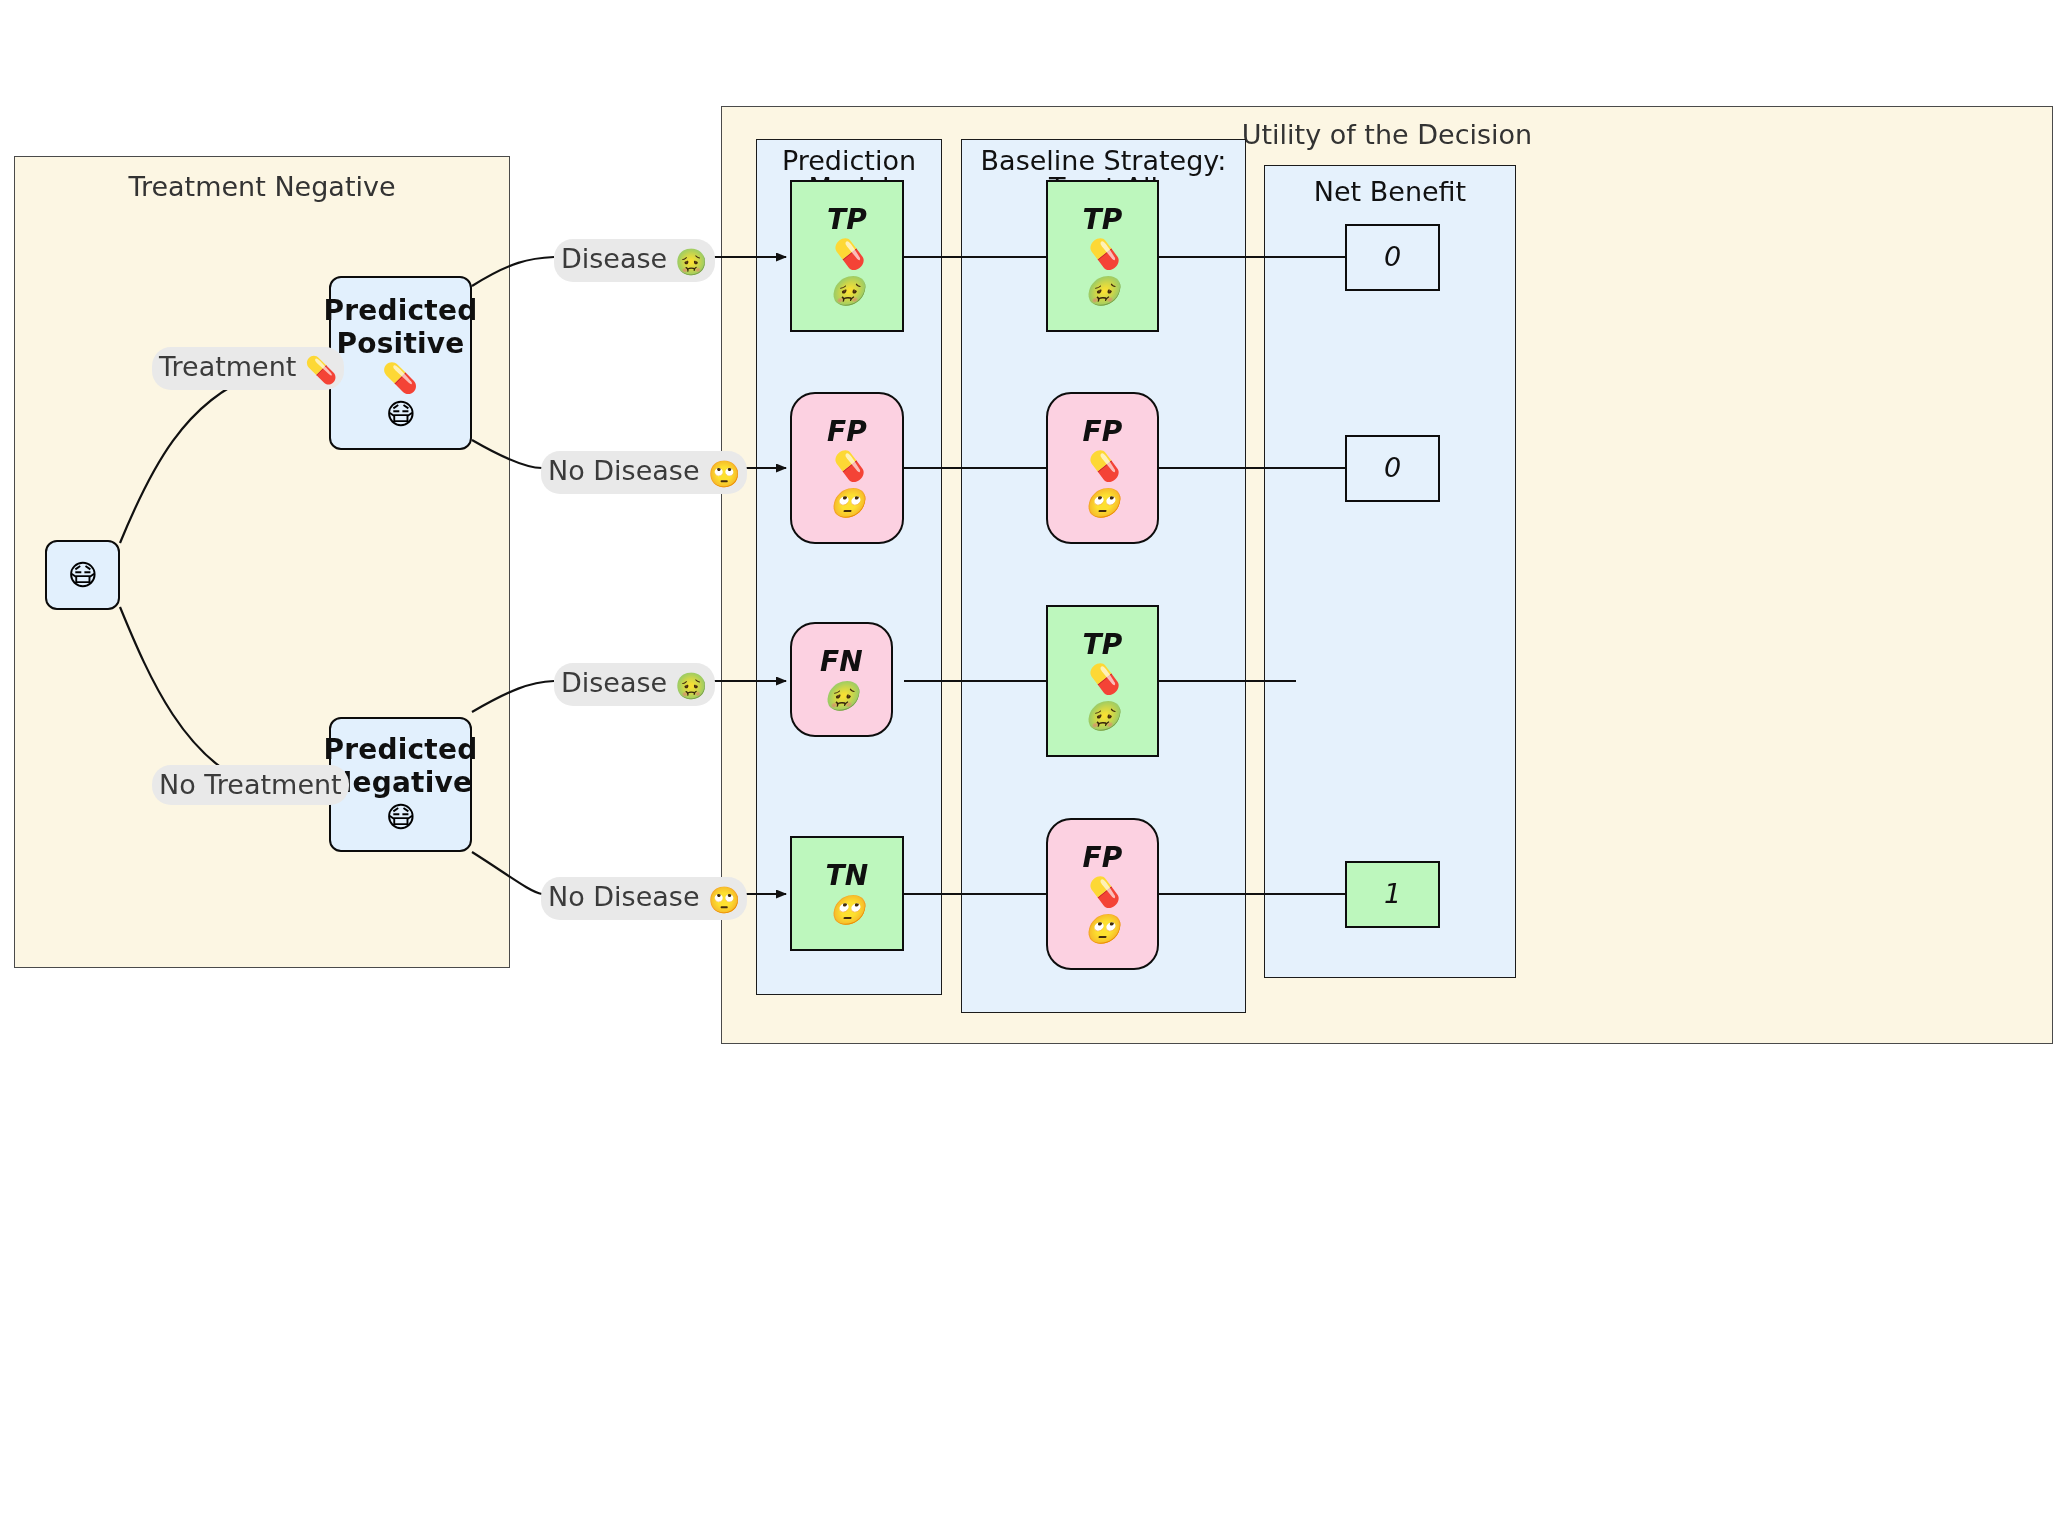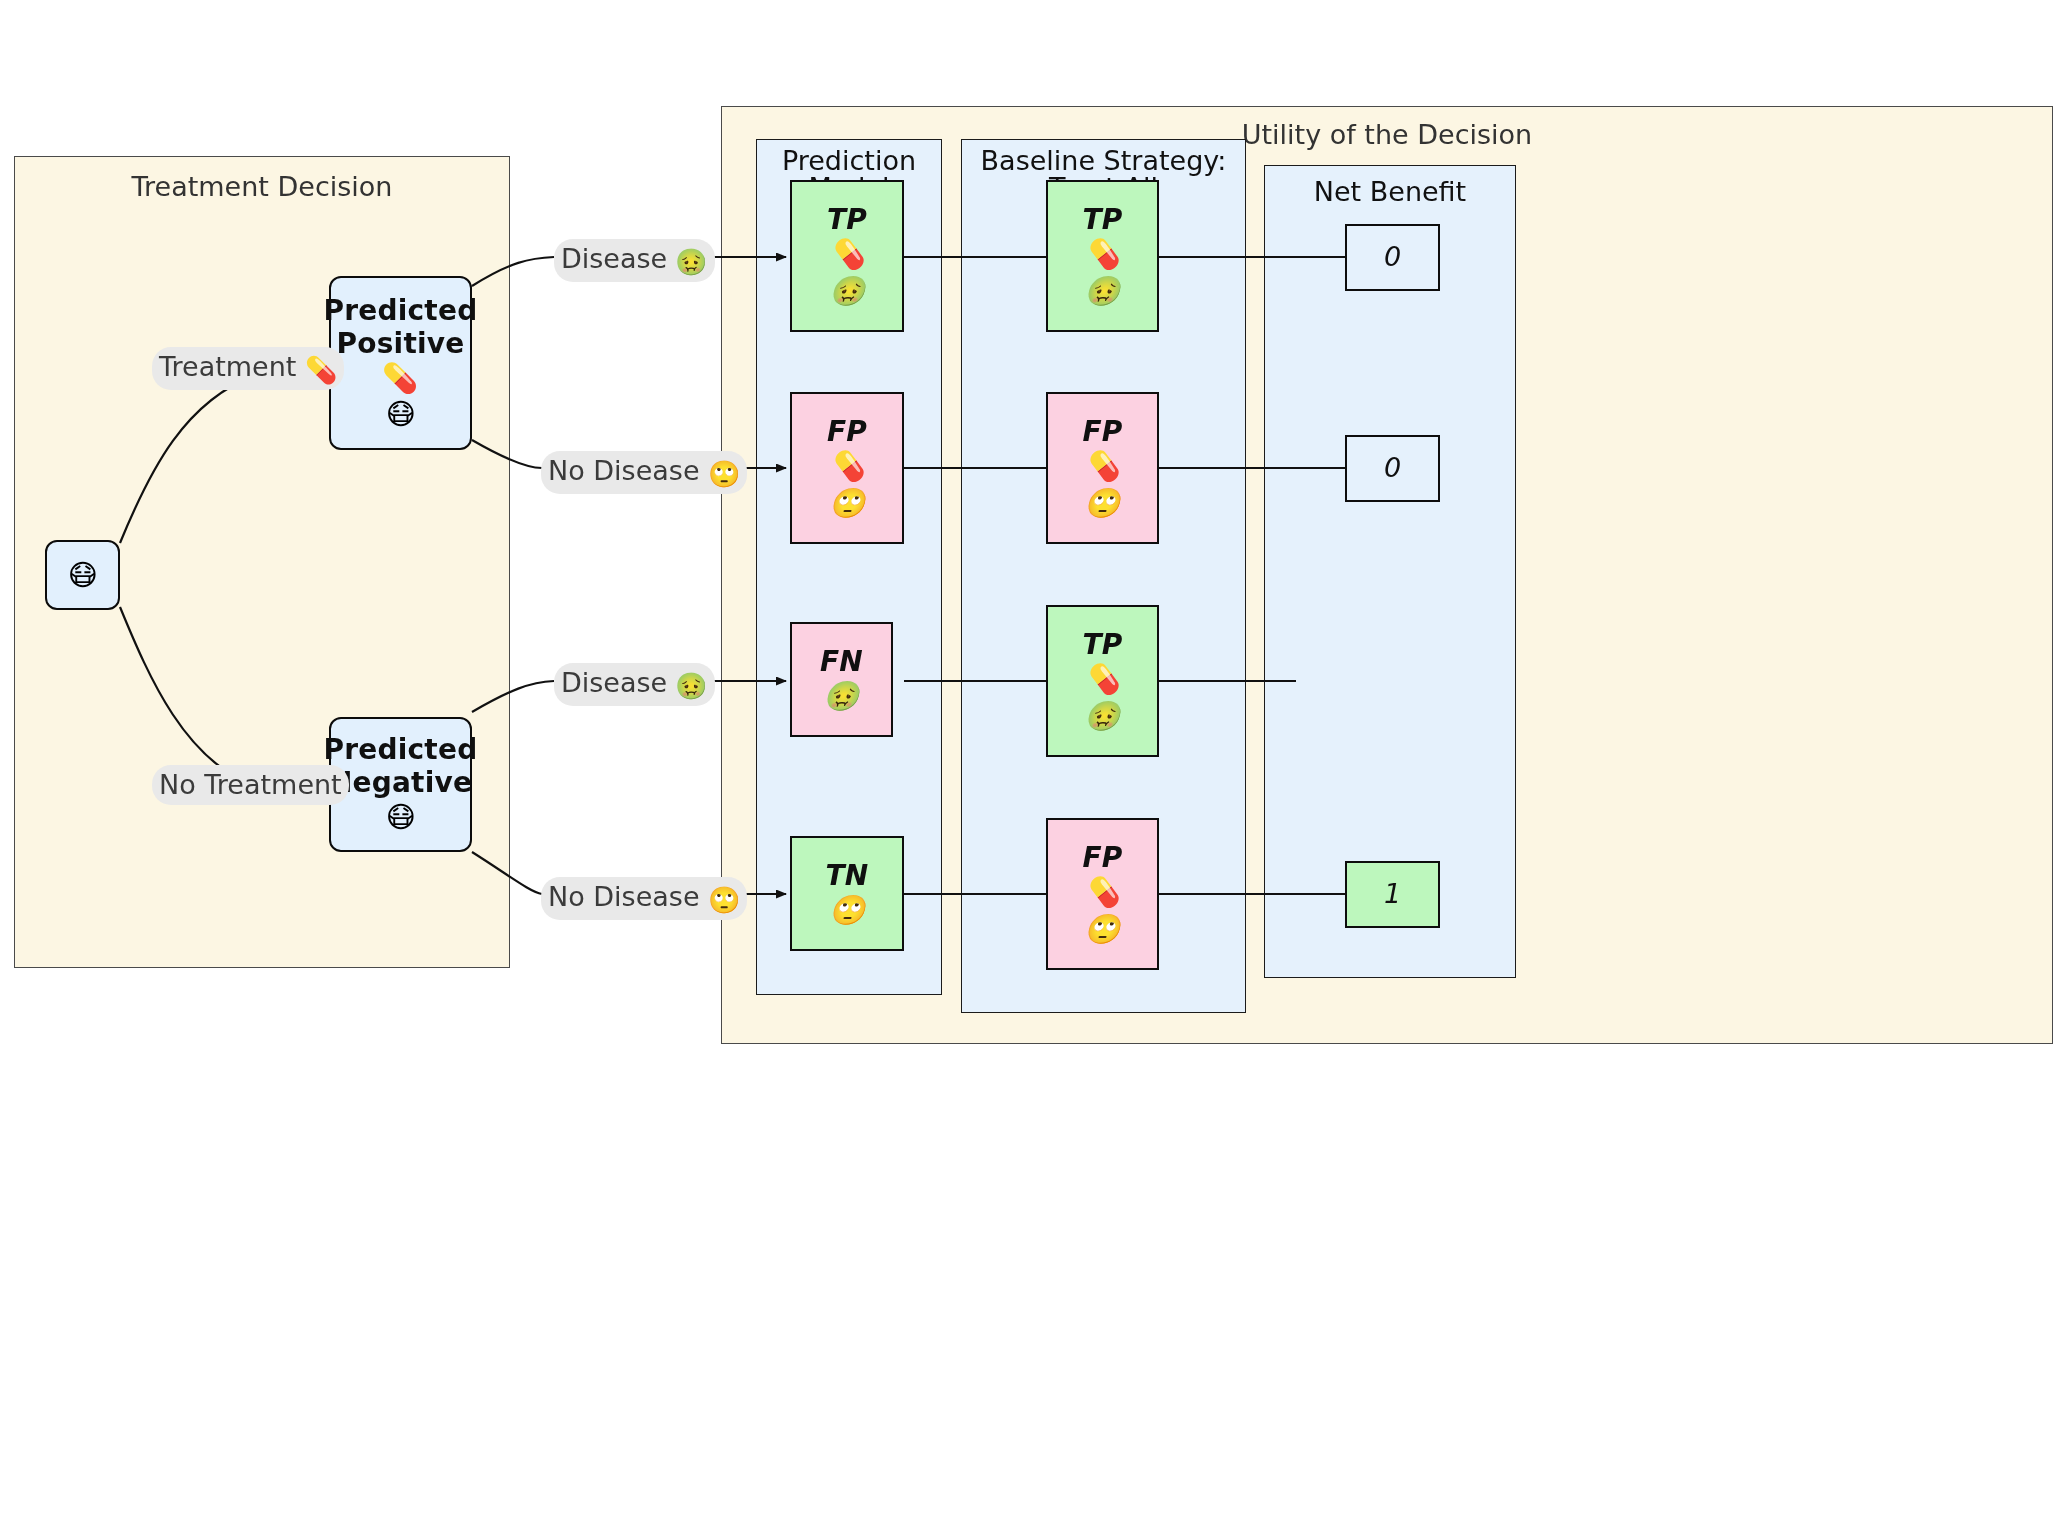--- a/index.html
+++ b/index.html
@@ -46,21 +46,21 @@
   .node-round{
     background:#e2f0fd;
     border:2.4px solid #0b0b0b;
     border-radius:12px;
   }
   .node-rect{
     border:2.2px solid #0d0d0d;
     font-style:italic;
   }
   .fill-green{background:#bdf7bd;}
-  .fill-pink{background:#fcd1e1;}
+  .fill-pink{background:#fcd1e1;border-radius:25px;}
   .fill-blue{background:#e5f1fc;}
   .node-label{
     font-weight:bold;font-size:28px;color:#101010;line-height:1.18;
     letter-spacing:.2px;
   }
   .node-plain{
     font-weight:normal;font-size:27px;color:#101010;line-height:1.2;
   }
   .emoji{
     font-size:29px;line-height:1.25;
@@ -83,21 +83,21 @@
   .edge-label .lbl-emoji{font-size:26px;vertical-align:-3px;}
 
   svg#wires{position:absolute;left:0;top:0;width:2068px;height:1518px;pointer-events:none;}
 </style>
 </head>
 <body>
 
 <div id="stage">
 
   <div class="subgraph" style="left:14px;top:156px;width:496px;height:812px;">
-    <div class="subgraph-title" style="top:16px;">Treatment Decision</div>
+    <div class="subgraph-title" style="top:16px;">Treatment Negative</div>
   </div>
 
   <div class="subgraph" style="left:721px;top:106px;width:1332px;height:938px;">
     <div class="subgraph-title" style="top:14px;">Utility of the Decision</div>
   </div>
 
   <div class="panel" style="left:756px;top:139px;width:186px;height:856px;">
     <div class="panel-title" style="top:7px;">Prediction Model</div>
   </div>
 

